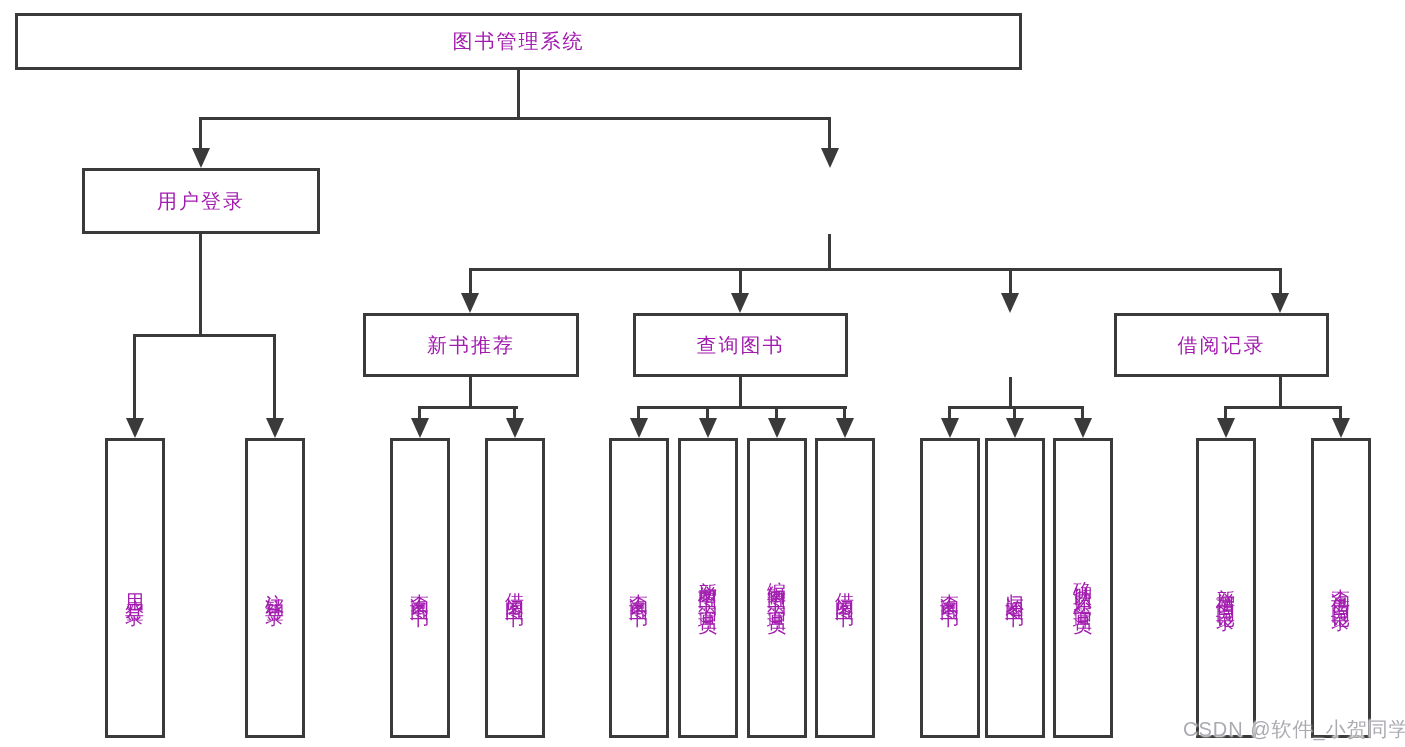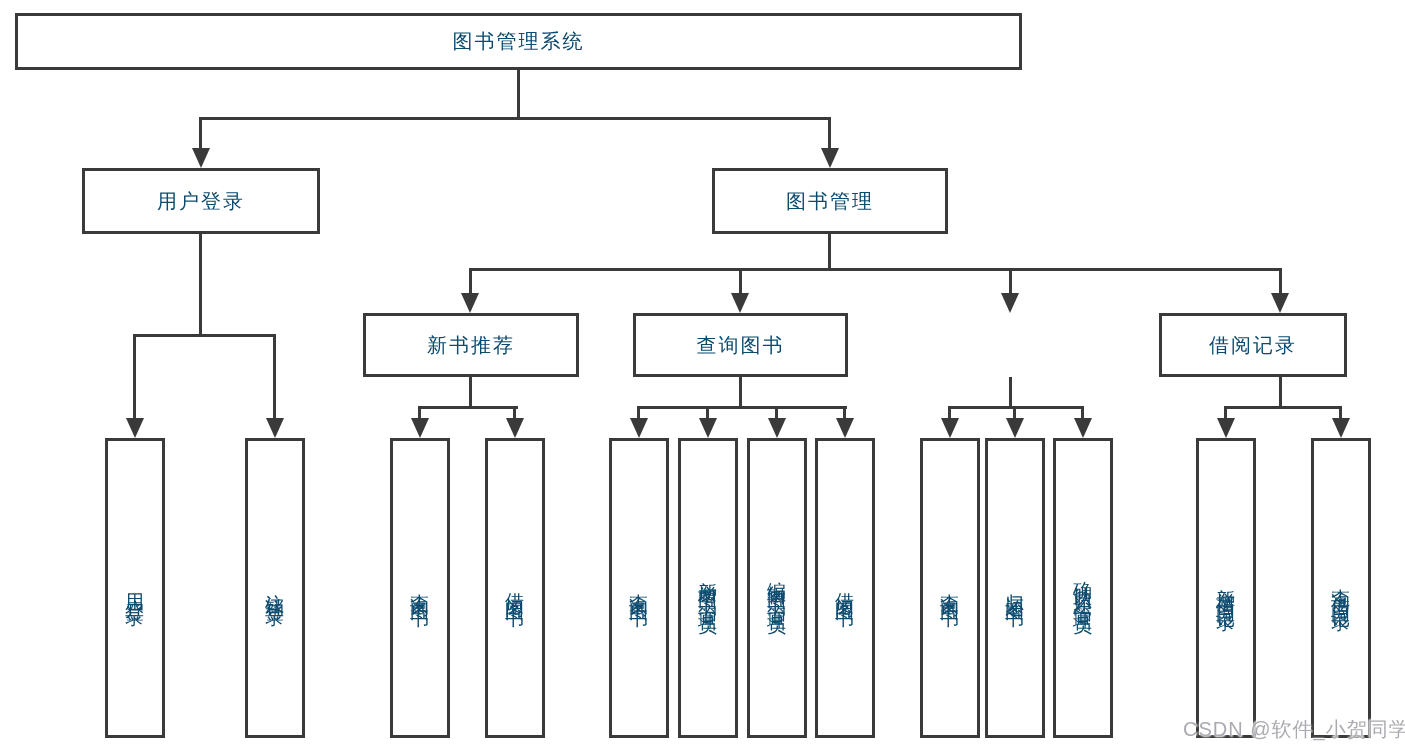--- a/index.html
+++ b/index.html
@@ -8,21 +8,21 @@
     width:1405px;height:747px;
     background:#ffffff;
     font-family:"Liberation Sans","DejaVu Sans",sans-serif;
     overflow:hidden;
   }
   .box{
     position:absolute;
     box-sizing:border-box;
     border:3px solid #3a3a3a;
     background:#ffffff;
-    color:#0c4a6e;
+    color:#a21caf;
     display:flex;
     align-items:center;
     justify-content:center;
     text-align:center;
   }
   .hbox{font-size:20px;letter-spacing:2px;}
   .leaf{
     writing-mode:vertical-rl;
     text-orientation:mixed;
     font-size:19px;
@@ -58,21 +58,20 @@
   <div class="box hbox" style="left:15px;top:13px;width:1007px;height:57px">图书管理系统</div>
 
   <div class="vline" style="left:517px;top:70px;height:50px"></div>
   <div class="hline" style="left:199px;top:117px;width:631px"></div>
   <div class="vline" style="left:199px;top:117px;height:33px"></div>
   <div class="arrow" style="left:192px;top:148px"></div>
   <div class="vline" style="left:828px;top:117px;height:33px"></div>
   <div class="arrow" style="left:821px;top:148px"></div>
 
   <div class="box hbox" style="left:82px;top:168px;width:238px;height:66px">用户登录</div>
-  <div class="box hbox" style="left:712px;top:168px;width:236px;height:66px">图书管理</div>
 
   <div class="vline" style="left:199px;top:234px;height:103px"></div>
   <div class="hline" style="left:133px;top:334px;width:143px"></div>
   <div class="vline" style="left:133px;top:334px;height:86px"></div>
   <div class="arrow" style="left:126px;top:418px"></div>
   <div class="vline" style="left:273px;top:334px;height:86px"></div>
   <div class="arrow" style="left:266px;top:418px"></div>
 
   <div class="vline" style="left:828px;top:234px;height:37px"></div>
   <div class="hline" style="left:469px;top:268px;width:813px"></div>
@@ -80,21 +79,21 @@
   <div class="arrow" style="left:461px;top:293px"></div>
   <div class="vline" style="left:739px;top:268px;height:27px"></div>
   <div class="arrow" style="left:731px;top:293px"></div>
   <div class="vline" style="left:1009px;top:268px;height:27px"></div>
   <div class="arrow" style="left:1001px;top:293px"></div>
   <div class="vline" style="left:1279px;top:268px;height:27px"></div>
   <div class="arrow" style="left:1271px;top:293px"></div>
 
   <div class="box hbox" style="left:363px;top:313px;width:216px;height:64px">新书推荐</div>
   <div class="box hbox" style="left:633px;top:313px;width:215px;height:64px">查询图书</div>
-  <div class="box hbox" style="left:1159px;top:313px;width:188px;height:64px">借阅记录</div>
+  <div class="box hbox" style="left:1114px;top:313px;width:215px;height:64px">借阅记录</div>
 
   <div class="vline" style="left:469px;top:377px;height:32px"></div>
   <div class="hline" style="left:418px;top:406px;width:100px"></div>
   <div class="vline" style="left:418px;top:406px;height:14px"></div>
   <div class="arrow" style="left:411px;top:418px"></div>
   <div class="vline" style="left:513px;top:406px;height:14px"></div>
   <div class="arrow" style="left:506px;top:418px"></div>
 
   <div class="vline" style="left:739px;top:377px;height:32px"></div>
   <div class="hline" style="left:637px;top:406px;width:210px"></div>

